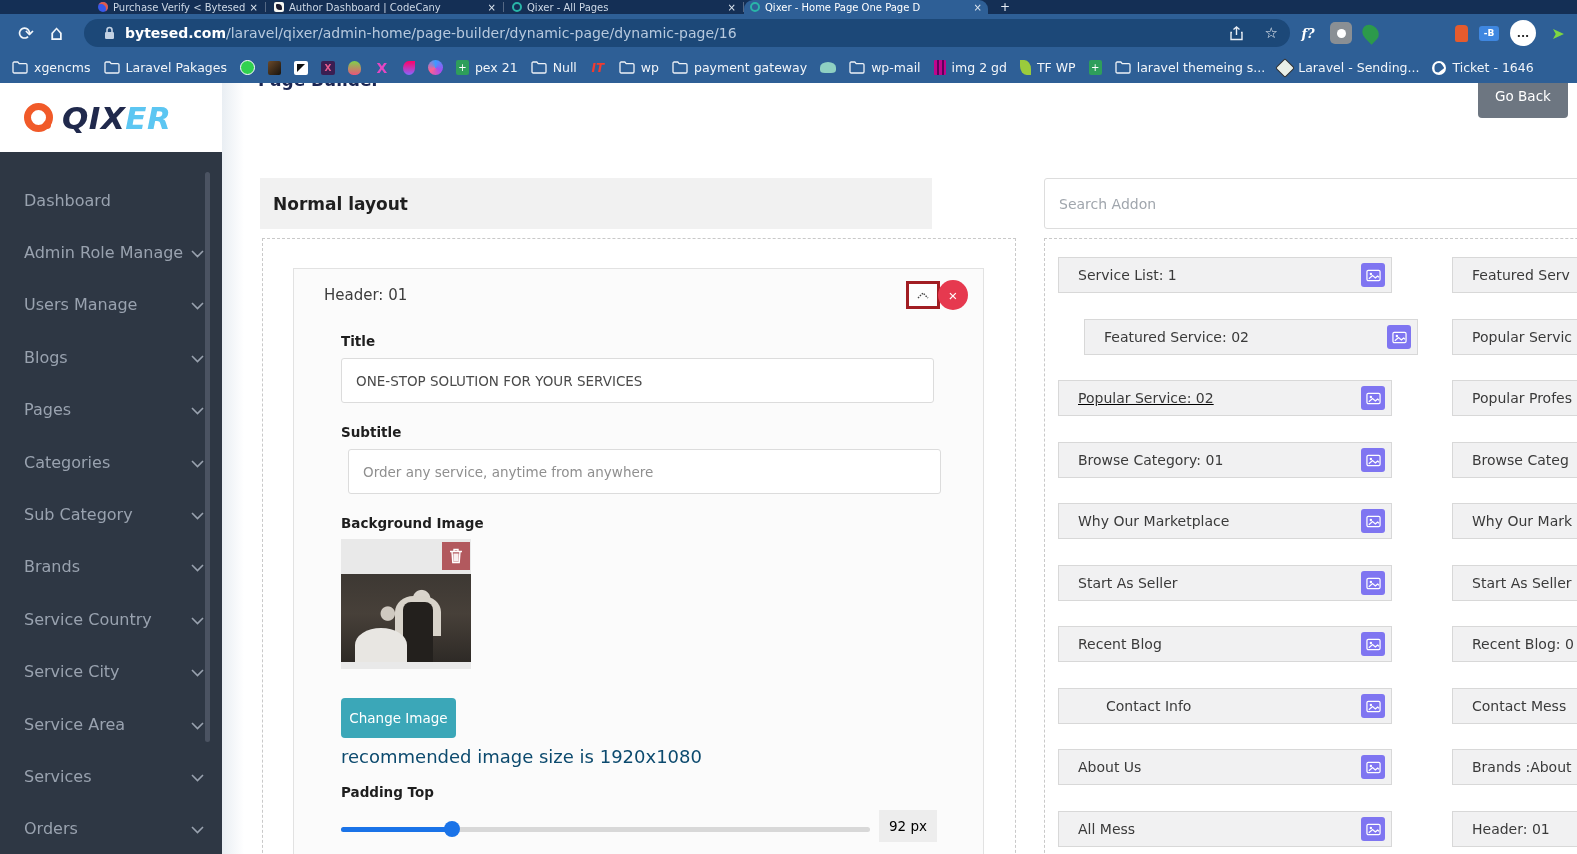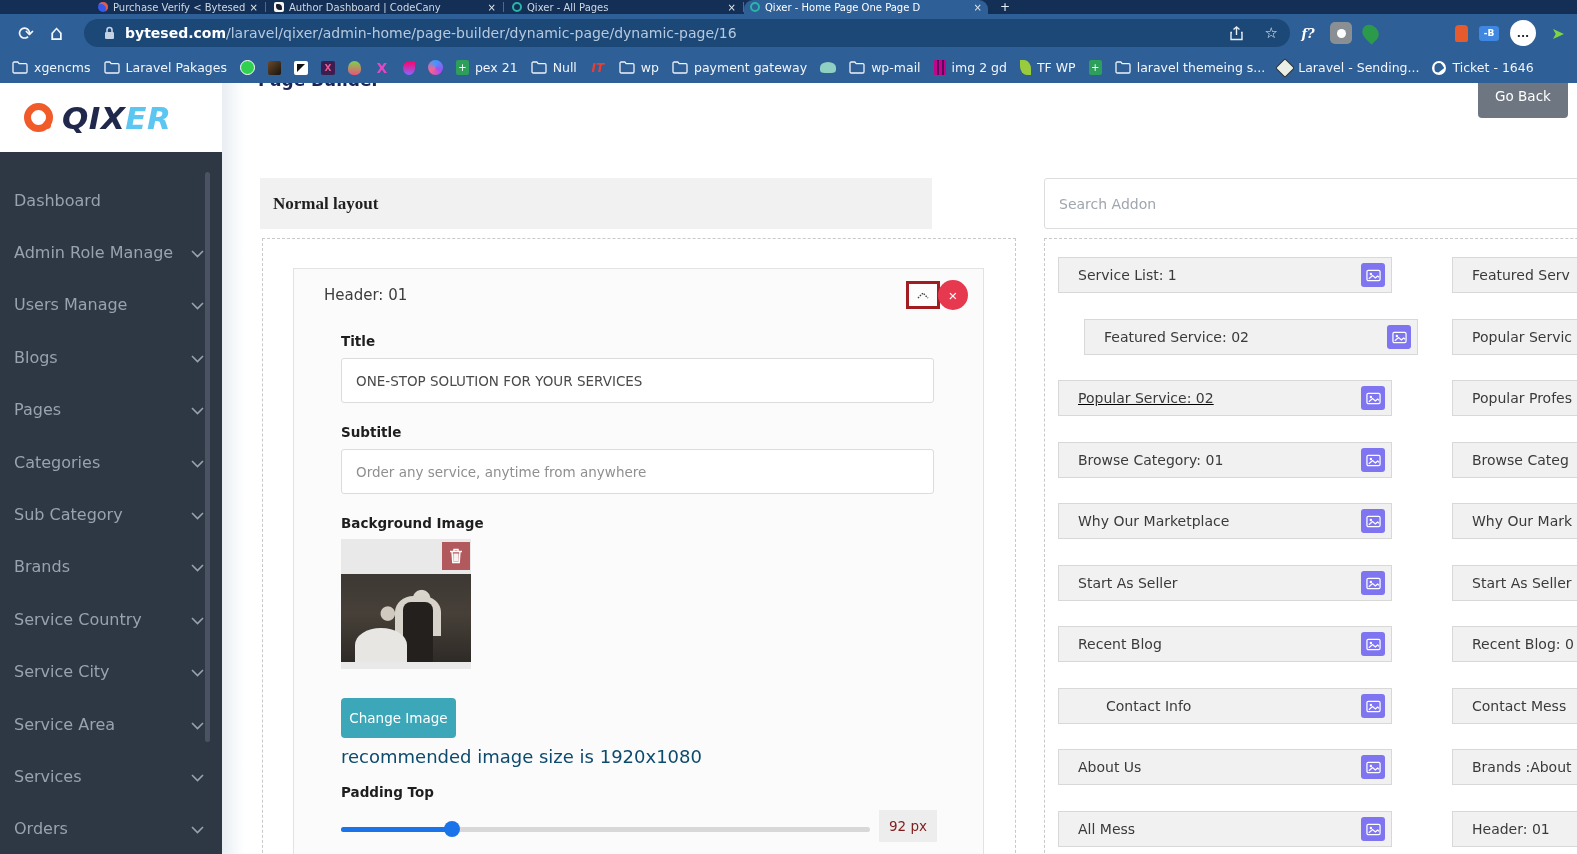--- a/index.html
+++ b/index.html
@@ -69,34 +69,34 @@
   #sidebar { position:absolute; left:0; top:83px; width:222px; height:771px; background:#2e3744; }
   #logo { position:absolute; left:0; top:0; width:222px; height:69px; background:#fff;
           display:flex; align-items:center; padding-left:24px; }
   .qmark { width:29px; height:29px; border:7px solid #f15a29; border-radius:50%; position:relative; }
   .qmark::after { content:""; position:absolute; right:-5px; bottom:-4px; width:8px; height:8px;
                   background:#f15a29; border-radius:50%; }
   .logo-text { font-size:31px; font-weight:800; font-style:italic; letter-spacing:.5px; margin-left:9px; }
   .logo-text .p1 { color:#20294c; }
   .logo-text .p2 { color:#5cc6f2; }
   #menu { position:absolute; left:0; top:69px; width:222px; bottom:0; padding-top:22px; overflow:hidden; }
-  .mi { height:52.4px; display:flex; align-items:center; padding:0 18px 0 14px; color:#99a2af; font-size:16px; }
+  .mi { height:52.4px; display:flex; align-items:center; padding:0 18px 0 24px; color:#99a2af; font-size:16px; }
   .mi .chev { margin-left:auto; }
   #sb-scroll { position:absolute; left:205px; top:89px; width:5px; height:570px; background:#4b5362; border-radius:3px; }
 
   
   #main-strip { position:absolute; left:222px; top:83px; width:22px; height:771px;
                 background:linear-gradient(to right,#e9eef3,#ffffff); }
   #page-title { position:absolute; left:258px; top:70px; font-size:17px; font-weight:800; color:#1b2653; z-index:10;}
   #goback { position:absolute; left:1478px; top:74px; width:90px; height:44px; background:#6d7681;
             border:none; border-radius:4px; color:#fff; font-size:13.5px; z-index:10;
             display:flex; align-items:flex-end; justify-content:center; padding-bottom:14px;
             font-family:inherit; }
   #normal-layout { position:absolute; left:260px; top:178px; width:672px; height:51px; background:#f1f1f1;
-                   display:flex; align-items:center; padding-left:13px; font-size:17px; font-weight:700; color:#1f1f1f;font-family:Liberation Serif, serif; }
+                   display:flex; align-items:center; padding-left:13px; font-size:17px; font-weight:700; color:#1f1f1f; }
   #dropzone-left { position:absolute; left:262px; top:238px; width:754px; height:640px; border:1px dashed #c9c9c9; }
 
   
   #card { position:absolute; left:293px; top:268px; width:691px; height:610px; background:#fbfbfb; border:1px solid #e2e2e2; }
   #card-title { position:absolute; left:30px; top:17px; font-size:15px; color:#3d3d3d; font-weight:500; }
   #collapse-btn { position:absolute; left:612px; top:12px; width:34px; height:28px; background:#fdfdfd;
                   border:3px solid #a11d22; display:flex; align-items:center; justify-content:center; }
   #close-btn { position:absolute; left:644px; top:11px; width:30px; height:30px; border-radius:50%;
                background:#e6394f; color:#fff; display:flex; align-items:center; justify-content:center;
                font-size:15px; border:none; }
@@ -117,21 +117,21 @@
   #trash-btn { position:absolute; left:101px; top:3px; width:28px; height:28px; background:#b2595e; border:none;
                display:flex; align-items:center; justify-content:center; }
   #change-img { position:absolute; left:47px; top:429px; width:115px; height:40px; background:#3ba7b8; border:none;
                 border-radius:4px; color:#fff; font-size:13.5px; font-family:inherit; }
   #img-note { position:absolute; left:47px; top:477px; font-size:18px; color:#0c4a6e; }
   #slider { position:absolute; left:47px; top:552px; width:529px; height:16px; }
   #slider .track { position:absolute; left:0; top:6px; width:100%; height:5px; background:#d8d8d8; border-radius:3px; }
   #slider .fill { position:absolute; left:0; top:6px; height:5px; background:#1a73e8; border-radius:3px; }
   #slider .thumbdot { position:absolute; top:0; width:16px; height:16px; border-radius:50%; background:#1a73e8; }
   #pad-value { position:absolute; left:585px; top:541px; width:58px; height:32px; background:#ededed;
-               display:flex; align-items:center; justify-content:center; font-size:13.5px; color:#7f1d1d; font-weight:500;}
+               display:flex; align-items:center; justify-content:center; font-size:13.5px; color:#000000; font-weight:500;}
 
   
   #search-addon { position:absolute; left:1044px; top:178px; width:560px; height:51px; border:1px solid #ddd;
                   border-radius:3px; background:#fff; padding:0 14px; font-size:14px; color:#444; font-family:inherit;}
   #search-addon::placeholder { color:#a0a6ad; }
   #dropzone-right { position:absolute; left:1044px; top:238px; width:800px; height:640px; border:1px dashed #c9c9c9; }
   .addon-box { position:absolute; width:334px; height:36px; background:#f1f1f2; border:1px solid #d8d8d8;
                display:flex; align-items:center; padding:0 6px 0 19px; }
   .addon-box .alabel { font-size:14px; color:#3a3a3a; font-weight:500; white-space:nowrap; overflow:hidden; }
   .addon-ic { margin-left:auto; width:24px; height:24px; background:#7f75f1; border-radius:3px; border:none;
@@ -415,21 +415,21 @@
       </svg>
   </button>
   <button id="close-btn">
       <span>×</span>
     </button>
 
   <div class="flabel" style="top:64px">Title</div>
   <input class="finput" style="top: 89px;" value="ONE-STOP SOLUTION FOR YOUR SERVICES">
 
   <div class="flabel" style="top:155px">Subtitle</div>
-  <input class="finput subtle" style="top: 180px;" value="Order any service, anytime from anywhere">
+  <input class="finput subtle" style="top: 180px; margin-left: 7px;" value="Order any service, anytime from anywhere">
 
   <div class="flabel" style="top:246px">Background Image</div>
   <div id="thumb">
     <div id="thumb-photo">
       <div class="shirt"></div>
       <div class="apron"></div>
       <div class="cape"></div>
     </div>
     <button id="trash-btn">
       <svg width="14" height="16" viewBox="0 0 14 16">

